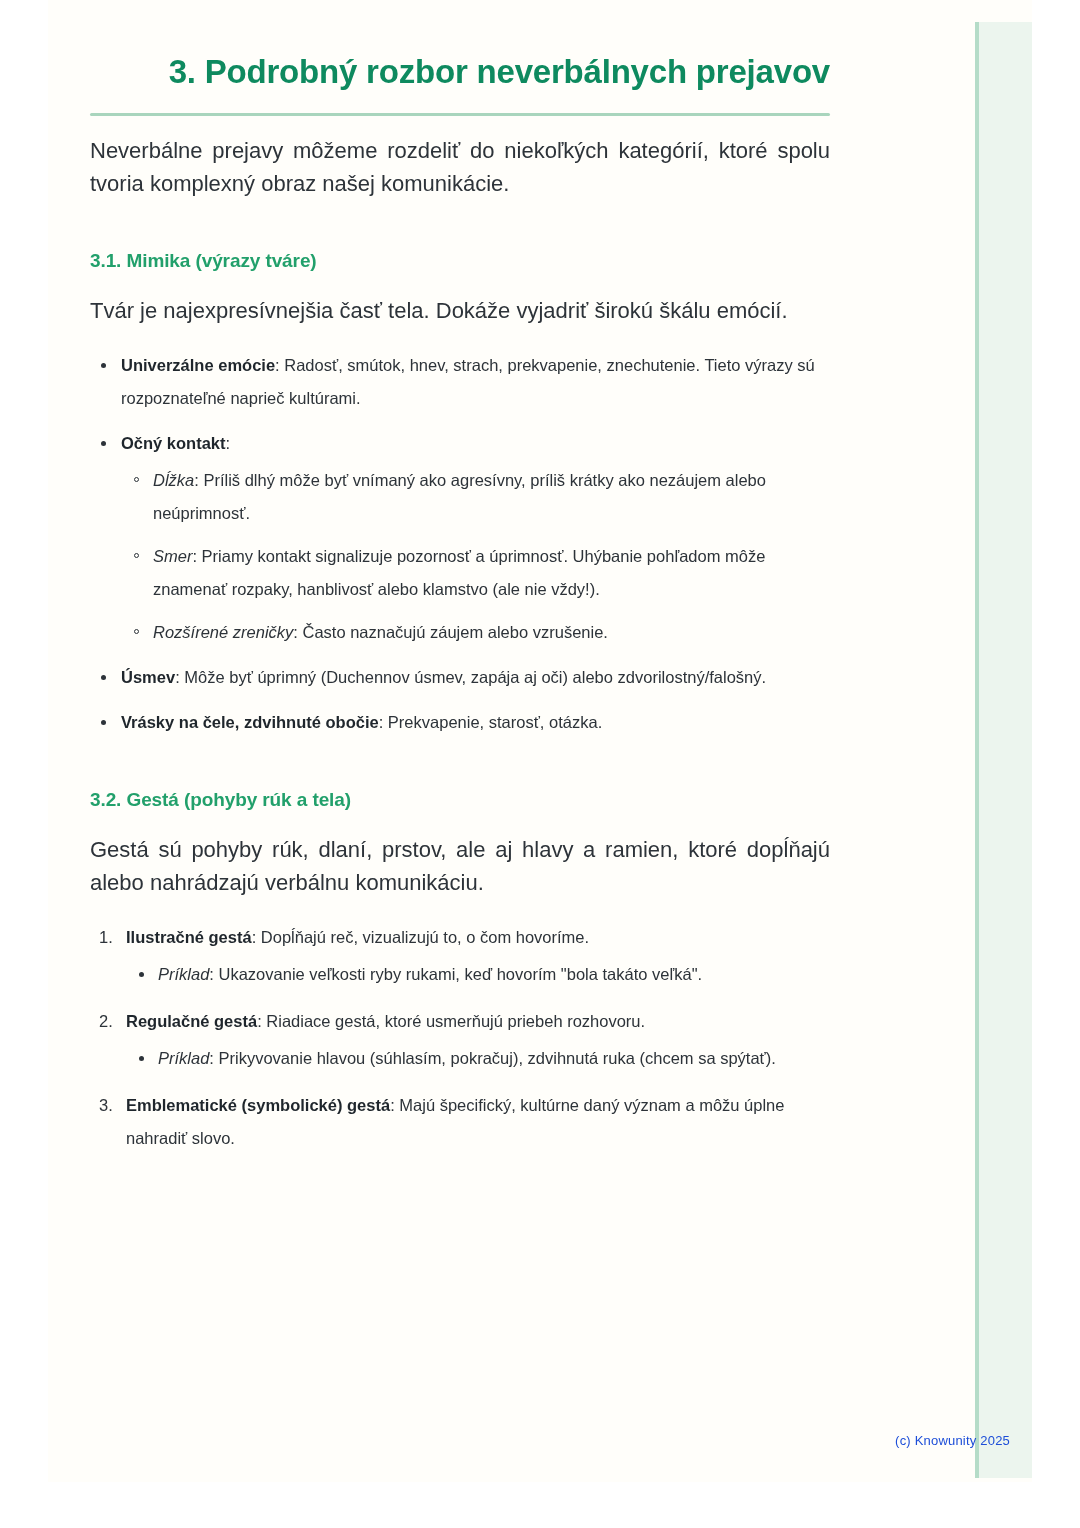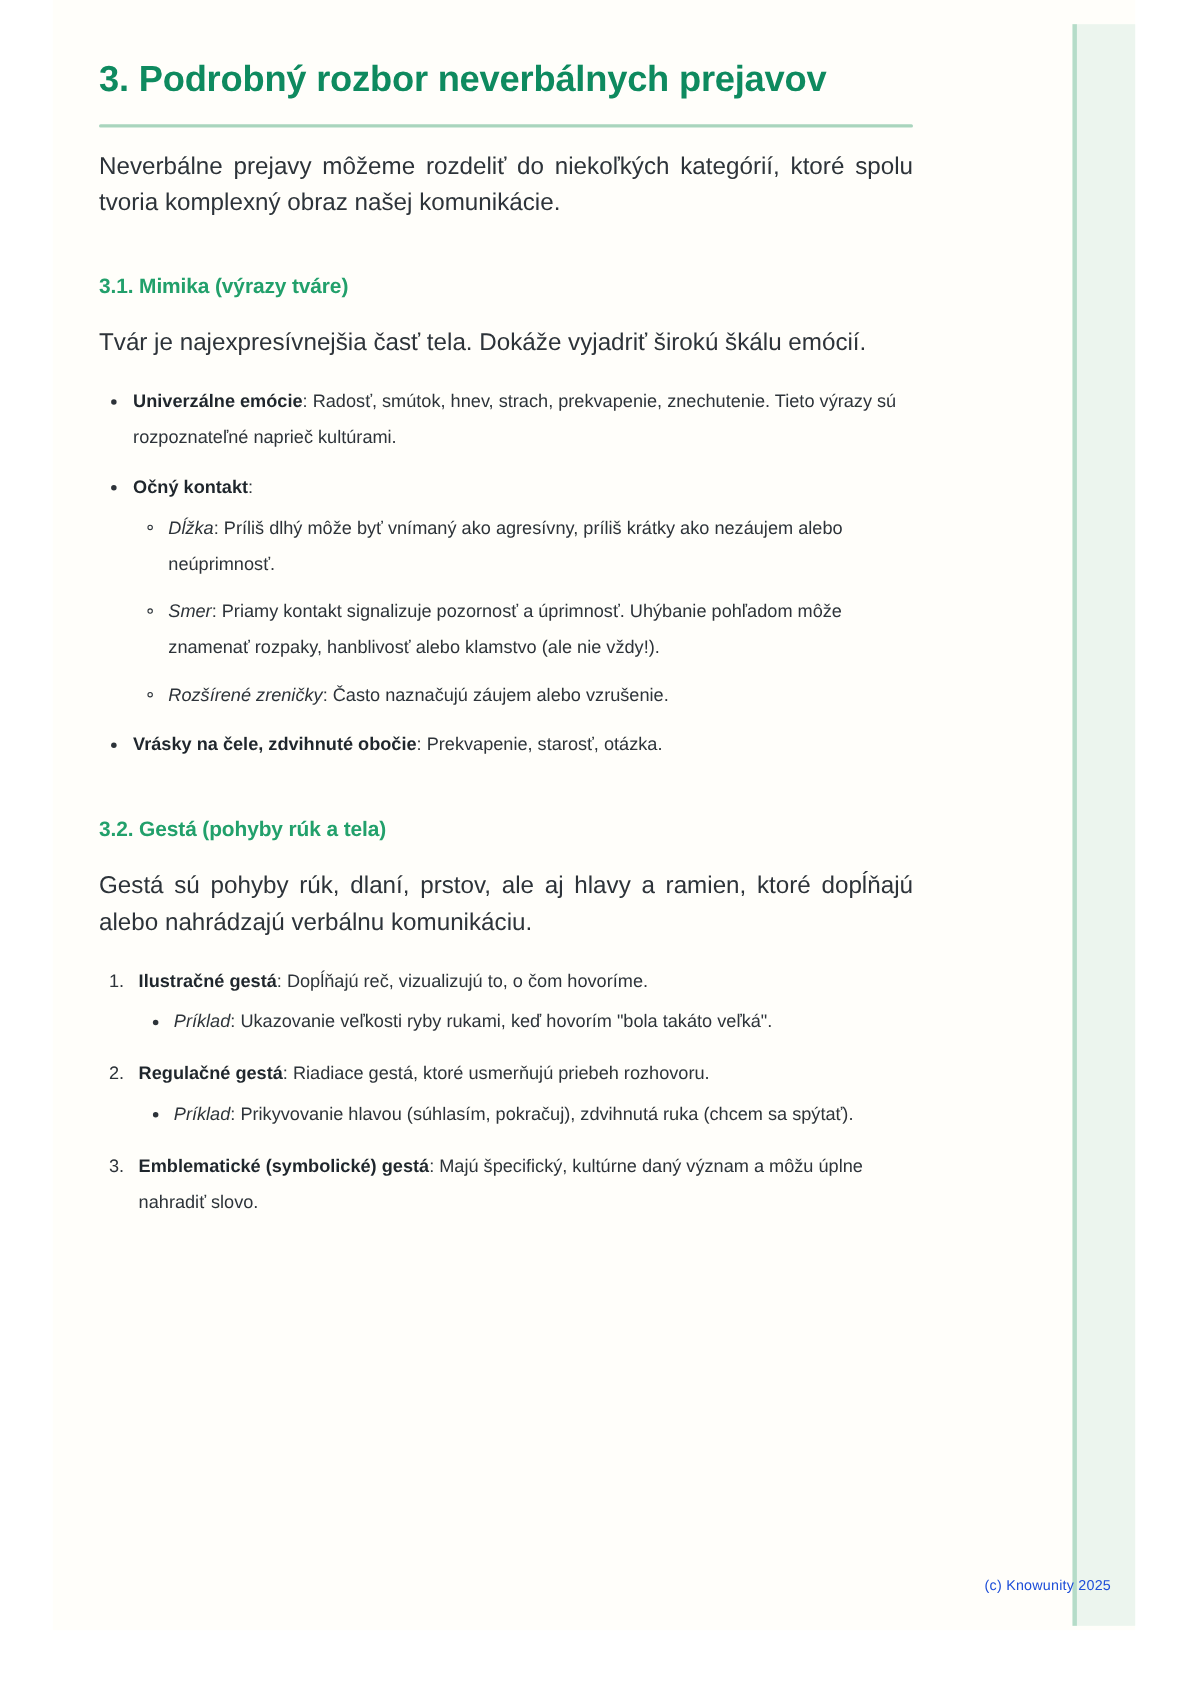--- a/index.html
+++ b/index.html
@@ -49,20 +49,21 @@
     color: #2d3339;
   }
 
   h1.doc-title {
     font-size: 33px;
     line-height: 44px;
     font-weight: 700;
     color: #0e8a5f;
     margin: 50px 0 0 0;
     letter-spacing: -0.2px;
+    text-align: right;
   }
   .title-rule {
     height: 3px;
     background: #a9d5bd;
     margin: 19px 0 0 0;
     width: 740px;
     border-radius: 2px;
   }
 
   h2.sub-title {
@@ -206,20 +207,23 @@
           </li>
           <li>
             <i>Smer</i><span>: Priamy kontakt signalizuje pozornosť a úprimnosť. Uhýbanie pohľadom môže znamenať rozpaky, hanblivosť alebo klamstvo (ale nie vždy!).</span>
           </li>
           <li>
             <i>Rozšírené zreničky</i><span>: Často naznačujú záujem alebo vzrušenie.</span>
           </li>
         </ul>
       </li>
 
+      <li>
+        <b>Úsmev</b><span>: Môže byť úprimný (Duchennov úsmev, zapája aj oči) alebo zdvorilostný/falošný.</span>
+      </li>
 
       <li>
         <b>Vrásky na čele, zdvihnuté obočie</b><span>: Prekvapenie, starosť, otázka.</span>
       </li>
 
     </ul>
 
     <h2 class="sub-title">3.2. Gestá (pohyby rúk a tela)</h2>
     <p class="body-text">Gestá sú pohyby rúk, dlaní, prstov, ale aj hlavy a ramien, ktoré dopĺňajú alebo nahrádzajú verbálnu komunikáciu.</p>
 

